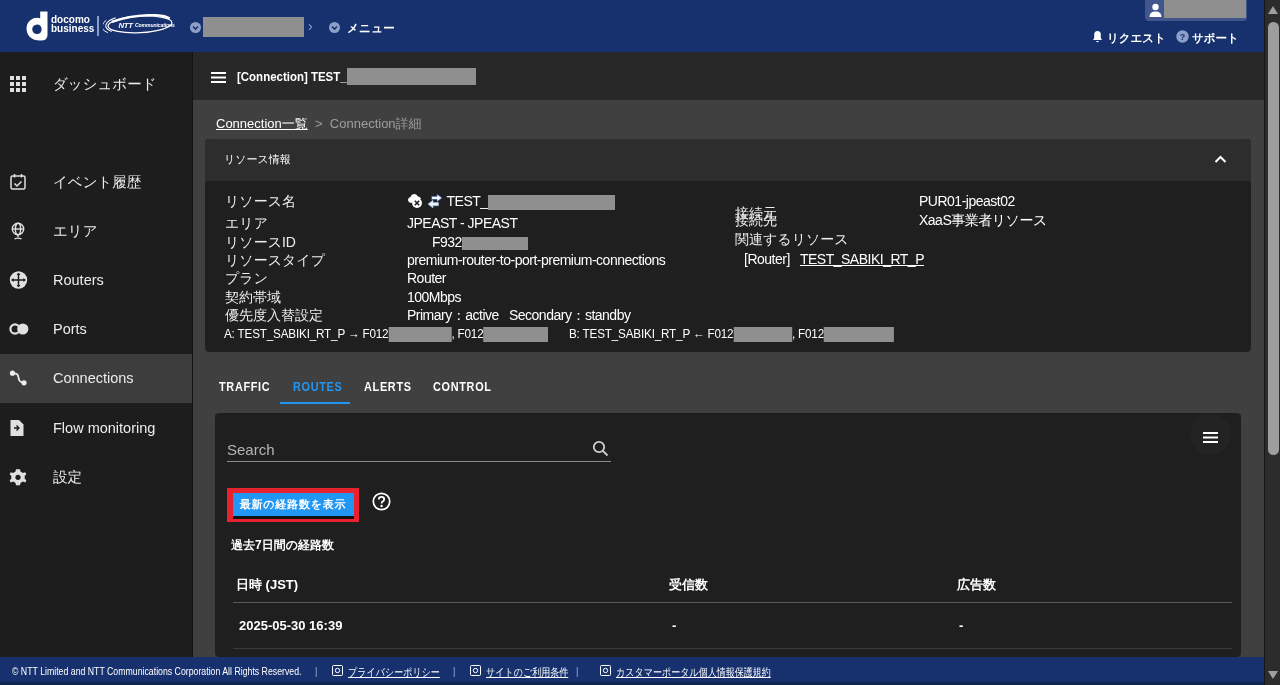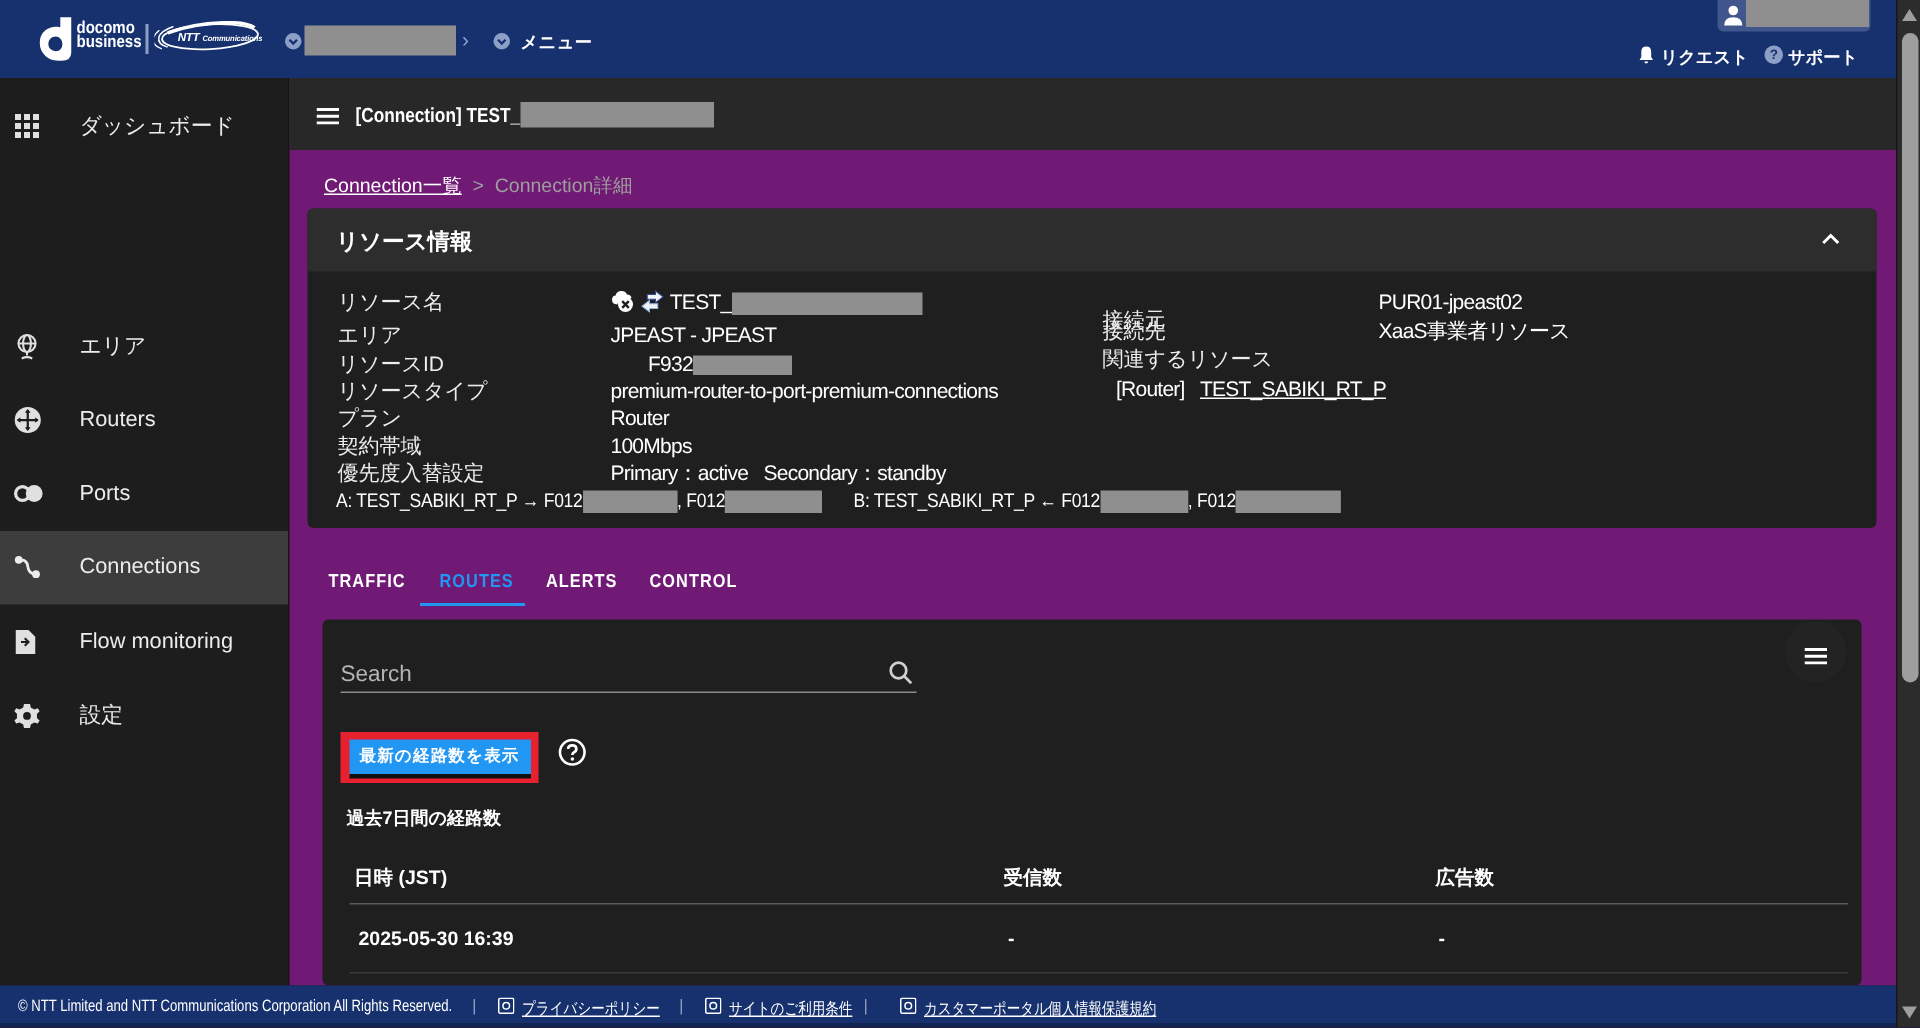--- a/index.html
+++ b/index.html
@@ -27,33 +27,33 @@
 
 
 #sidebar { position:absolute; left:0; top:52px; width:192px; height:605px; background:#1d1d1d; }
 #sidebar .item { position:absolute; left:0; width:192px; height:49px; }
 #sidebar .item.sel { background:#3d3d3d; }
 #sidebar .item .txt { position:absolute; left:53px; top:50%; transform:translateY(-50%);
   color:#ececec; font-size:14.5px; font-weight:500; white-space:nowrap; }
 #sidebar .item svg { position:absolute; left:9px; top:50%; transform:translateY(-50%); }
 
 
-#main { position:absolute; left:193px; top:52px; width:1087px; height:605px; background:#701a75; }
+#main { position:absolute; left:193px; top:52px; width:1087px; height:605px; background:#404040; }
 #toolbar { position:absolute; left:0; top:0; width:1087px; height:48px; background:#282828; }
 #titletxt { position:absolute; left:44px; top:17px; color:#fff; font-size:13.5px; font-weight:bold; transform:scaleX(0.85); transform-origin:0 0; }
 #titleredact { position:absolute; left:154px; top:16px; width:129px; height:17px; background:#8f8f8f; }
 #crumbs { position:absolute; left:23px; top:63px; font-size:13px; color:#9e9e9e; }
 #crumbs a { color:#fff; text-decoration:underline; font-weight:500; }
 
 
 #panel { position:absolute; left:12px; top:87px; width:1046px; height:213px;
   background:#1f1f1f; border-radius:4px; }
 #phead { position:absolute; left:0; top:0; width:1046px; height:42px; background:#2d2d2d;
   border-radius:4px 4px 0 0; }
-#phead .t { position:absolute; left:19px; top:13px; color:#fff; font-size:15px; font-weight:bold; }
+#phead .t { position:absolute; left:19px; top:13px; color:#fff; font-size:11px; font-weight:normal; }
 .prow { position:absolute; font-size:14px; color:#ededed; white-space:nowrap; }
 .pval { color:#fff; letter-spacing:-0.5px; }
 .abrow { font-size:13px; letter-spacing:-0.2px; transform:scaleX(0.9); transform-origin:0 0; }
 .redact { display:inline-block; background:#8f8f8f; vertical-align:middle; }
 
 
 #tabs { position:absolute; left:0; top:0; }
 .tab { position:absolute; top:328px; font-size:12.5px; font-weight:bold; letter-spacing:0.8px; color:#fff; transform:scaleX(0.87); transform-origin:0 0; }
 .tab.blue { color:#2196f3; }
 #tabline { position:absolute; left:87px; top:349.5px; width:70px; height:2px; background:#2196f3; }
@@ -147,20 +147,28 @@
           <rect x="13" y="1" width="4" height="4"></rect>
         <rect x="1" y="7" width="4" height="4"></rect>
           <rect x="7" y="7" width="4" height="4"></rect>
           <rect x="13" y="7" width="4" height="4"></rect>
         <rect x="1" y="13" width="4" height="4"></rect>
           <rect x="7" y="13" width="4" height="4"></rect>
           <rect x="13" y="13" width="4" height="4"></rect>
       </svg>
       <div class="txt">ダッシュボード</div>
     </div>
+    <div class="item" style="top:105px;">
+      <svg width="18" height="18" viewBox="0 0 18 18" fill="none" stroke="#e0e0e0" stroke-width="1.5">
+        <rect x="2" y="3" width="14" height="13" rx="1.5"></rect>
+        <path d="M5.5 1 L5.5 4.5 M12.5 1 L12.5 4.5"></path>
+        <path d="M5.5 10.5 L8 13 L12.5 8.5"></path>
+      </svg>
+      <div class="txt">イベント履歴</div>
+    </div>
     <div class="item" style="top:154px;">
       <svg width="18" height="18" viewBox="0 0 18 18" fill="none" stroke="#e0e0e0" stroke-width="1.4">
         <circle cx="9" cy="7" r="5.7"></circle>
         <ellipse cx="9" cy="7" rx="2.6" ry="5.7"></ellipse>
         <path d="M3.4 7 L14.6 7"></path>
         <path d="M9 12.7 L9 15 M5.5 17 Q9 15.2 12.5 17"></path>
       </svg>
       <div class="txt">エリア</div>
     </div>
     <div class="item" style="top:203px;">

